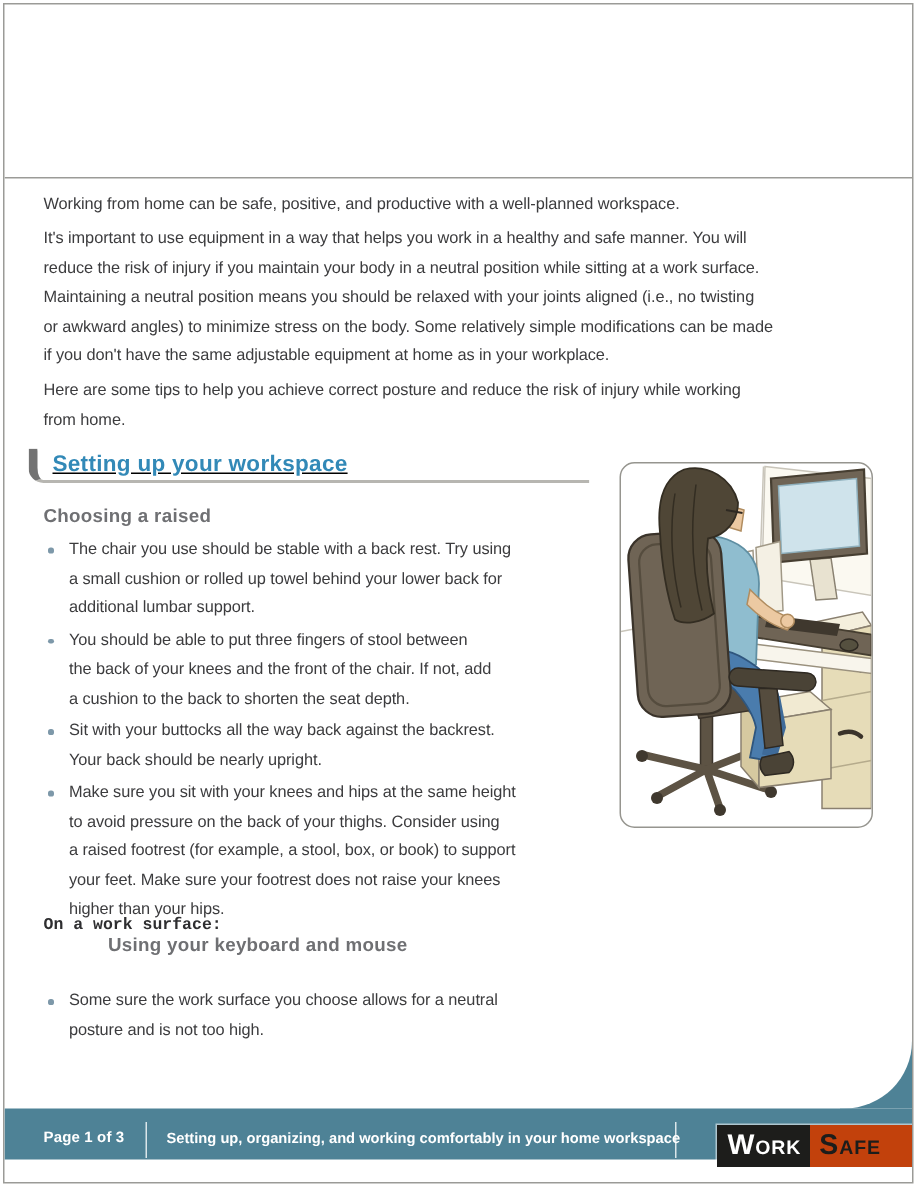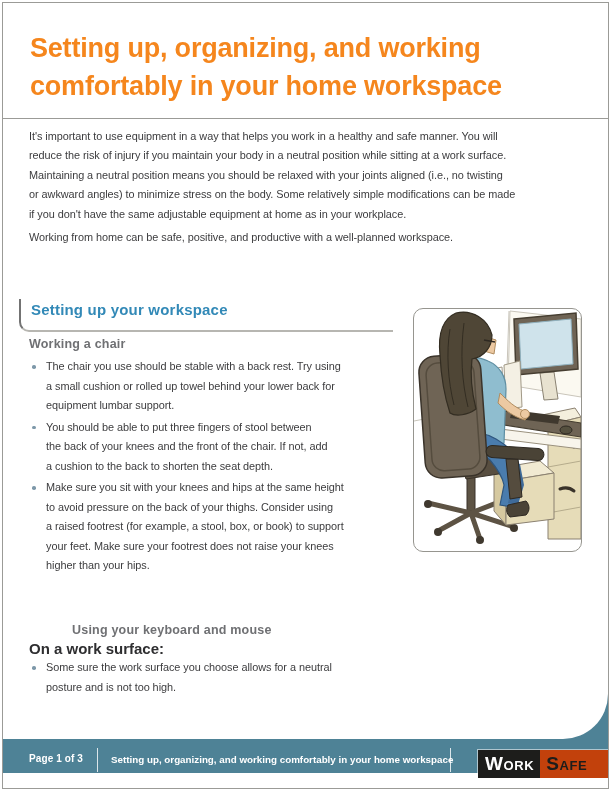--- a/index.html
+++ b/index.html
@@ -20,36 +20,36 @@
   .divider { position:absolute; left:0; right:0; top:115px; height:1px; background:#9b9b97; }
 
   .intro { position:absolute; left:26px; top:124px; width:562px; }
   .intro p {
     margin:0 0 4px; font-size:10.9px; line-height:19.4px; color:#3c3c3e;
     white-space:pre-line; letter-spacing:-0.05px;
   }
 
   .sec-head {
     position:absolute; left:16px; top:296px; width:374px;
-    border-left:2px solid #737373; border-bottom:2px solid #b7b6b1;
-    border-bottom-left-radius:10px; padding:1px 0 10px 10px; box-sizing:border-box;
+    border-left:6px solid #737373; border-bottom:2px solid #b7b6b1;
+    border-bottom-left-radius:10px; padding:1px 0 0 10px; box-sizing:border-box;text-decoration:underline;
   }
   .sec-head h2 {
     margin:0; font-size:15px; line-height:20px; font-weight:bold;
     color:#3289b7; letter-spacing:0.2px;
   }
   .sub-heading {
     position:absolute; left:26px; margin:0; font-size:12.5px; font-weight:bold;
     color:#6f7073; letter-spacing:0.2px;
   }
   #sub-chair { top:334px; }
   #sub-keyboard { top:620px;margin-left:43px; }
   .surface-label {
-    position:absolute; left:26px; top:637px; margin:0;
-    font-size:15px; font-weight:bold; color:#2e2e30;
+    position:absolute; left:26px; top:608px; margin:0;
+    font-size:11px; font-weight:bold; color:#2e2e30;font-family:Liberation Mono, monospace;
   }
   .bullets { position:absolute; left:26px; width:360px; margin:0; padding:0; list-style:none; }
   #list-chair { top:354px; }
   #list-surface { top:655px; }
   .bullets li {
     position:relative; padding-left:17px; margin:0 0 2px;
     font-size:10.9px; line-height:19.5px; color:#3c3c3e;
     white-space:pre-line; letter-spacing:-0.05px;
   }
   .bullets li::before {
@@ -87,46 +87,48 @@
   }
   .logo-work { background:#1d1d1b; color:#fff; padding:4px 6px 5px 7px; letter-spacing:0.6px; }
   .logo-safe { background:#c2410c; color:#1d1d1b; padding:4px 7px 5px 6px; letter-spacing:0.6px; display:flex; }
   .logo-bc { color:#fff; margin-left:20px; }
 </style>
 </head>
 <body>
 
 <div class="sheet">
 
-  <h1 class="page-title">Setting up, organizing, and working
-comfortably in your home workspace</h1>
   <div class="divider"></div>
 
   <section class="intro">
+    <p>Working from home can be safe, positive, and productive with a well-planned workspace.</p>
     <p>It's important to use equipment in a way that helps you work in a healthy and safe manner. You will
 reduce the risk of injury if you maintain your body in a neutral position while sitting at a work surface.
 Maintaining a neutral position means you should be relaxed with your joints aligned (i.e., no twisting
 or awkward angles) to minimize stress on the body. Some relatively simple modifications can be made
 if you don't have the same adjustable equipment at home as in your workplace.</p>
-    <p>Working from home can be safe, positive, and productive with a well-planned workspace.</p>
+    <p>Here are some tips to help you achieve correct posture and reduce the risk of injury while working
+from home.</p>
   </section>
 
   <div class="sec-head">
     <h2>Setting up your workspace</h2>
   </div>
 
-  <h3 class="sub-heading" id="sub-chair">Working a chair</h3>
+  <h3 class="sub-heading" id="sub-chair">Choosing a raised</h3>
 
   <ul class="bullets" id="list-chair">
     <li>The chair you use should be stable with a back rest. Try using
 a small cushion or rolled up towel behind your lower back for
-equipment lumbar support.</li>
+additional lumbar support.</li>
     <li>You should be able to put three fingers of stool between
 the back of your knees and the front of the chair. If not, add
 a cushion to the back to shorten the seat depth.</li>
+    <li>Sit with your buttocks all the way back against the backrest.
+Your back should be nearly upright.</li>
     <li>Make sure you sit with your knees and hips at the same height
 to avoid pressure on the back of your thighs. Consider using
 a raised footrest (for example, a stool, box, or book) to support
 your feet. Make sure your footrest does not raise your knees
 higher than your hips.</li>
   </ul>
 
   <h3 class="sub-heading" id="sub-keyboard">Using your keyboard and mouse</h3>
 
   <p class="surface-label">On a work surface:</p>

